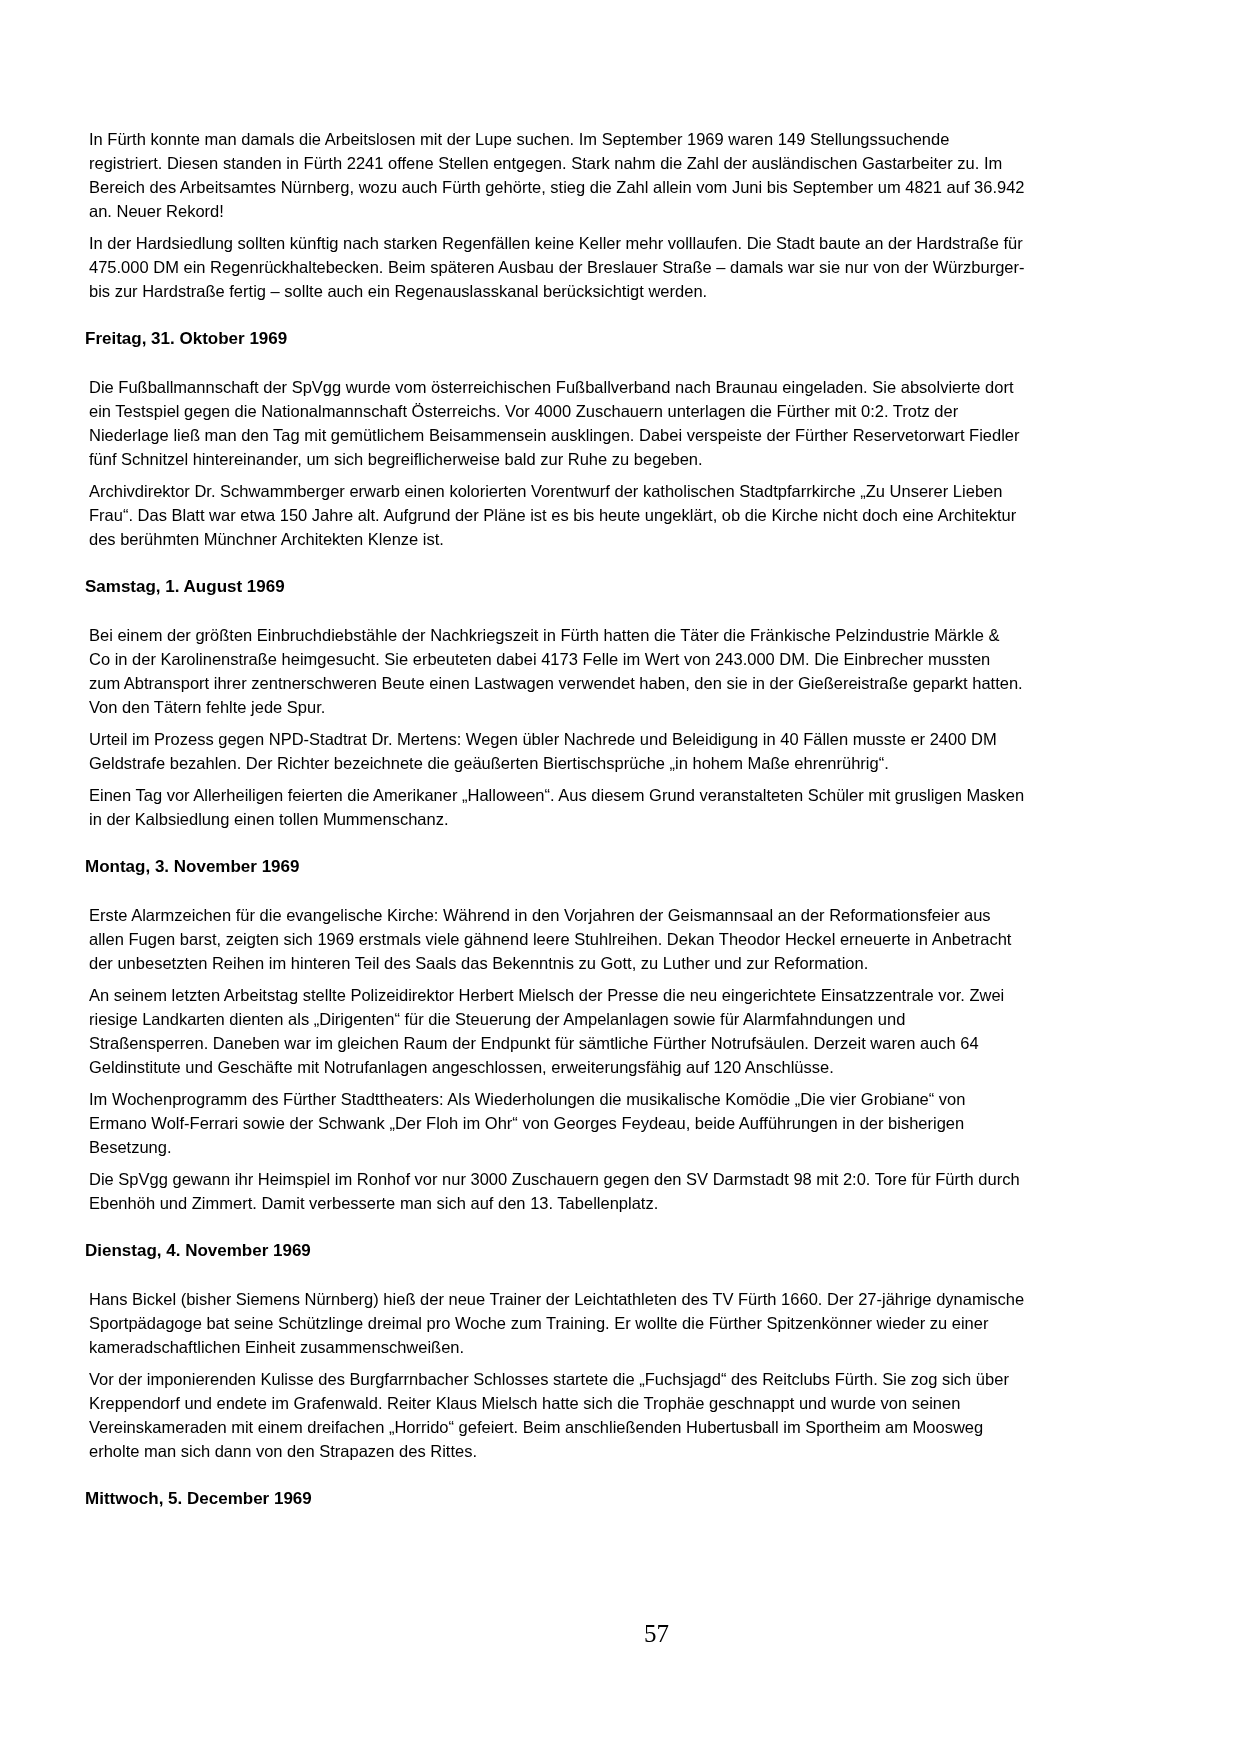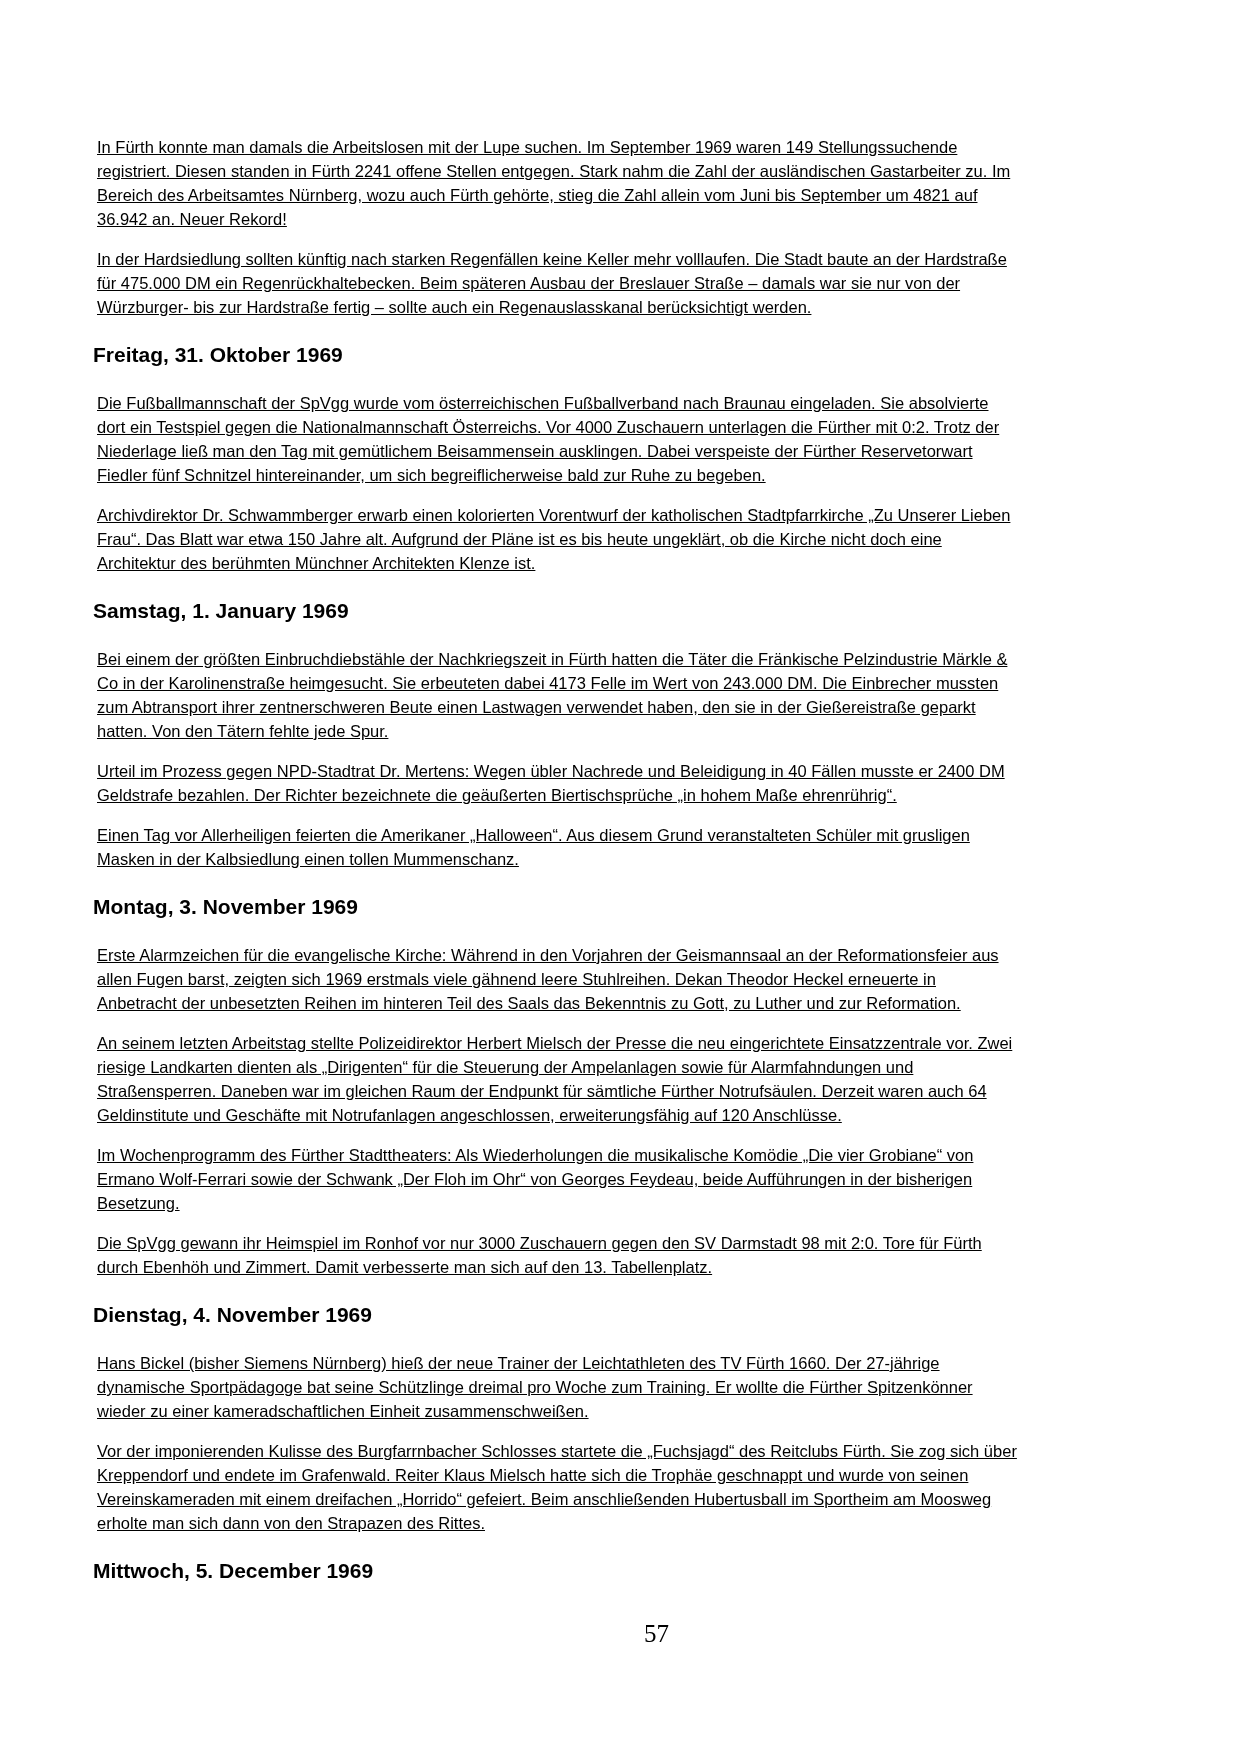--- a/index.html
+++ b/index.html
@@ -22,27 +22,26 @@
     width: 952px;
     font-family: "Liberation Sans", sans-serif;
     font-size: 16.5px;
     line-height: 24px;
     color: #000000;
   }
   .para {
     margin: 0 0 24px 0;
   }
   .news-item {
-    margin: 16px;
-    text-decoration: underline;
+    margin: 8px;
   }
   .heading {
-    margin: 0 0 24px 12px;
+    margin: 0 0 24px 4px;
     font-weight: 700;
-    font-size: 21px;
+    font-size: 17px;
     line-height: 24px;
   }
   .page-number {
     position: absolute;
     top: 1620px;
     left: 0;
     width: 1237px;
     text-align: center;
     font-family: "Liberation Serif", serif;
     font-size: 25px;
@@ -58,21 +57,21 @@
   <div class="content">
       <div class="para">
         <div class="news-item">In Fürth konnte man damals die Arbeitslosen mit der Lupe suchen. Im September 1969 waren 149 Stellungssuchende registriert. Diesen standen in Fürth 2241 offene Stellen entgegen. Stark nahm die Zahl der ausländischen Gastarbeiter zu. Im Bereich des Arbeitsamtes Nürnberg, wozu auch Fürth gehörte, stieg die Zahl allein vom Juni bis September um 4821 auf 36.942 an. Neuer Rekord!</div>
         <div class="news-item">In der Hardsiedlung sollten künftig nach starken Regenfällen keine Keller mehr volllaufen. Die Stadt baute an der Hardstraße für 475.000 DM ein Regenrückhaltebecken. Beim späteren Ausbau der Breslauer Straße – damals war sie nur von der Würzburger- bis zur Hardstraße fertig – sollte auch ein Regenauslasskanal berücksichtigt werden.</div>
       </div>
       <div class="heading">Freitag, 31. Oktober 1969</div>
       <div class="para">
         <div class="news-item">Die Fußballmannschaft der SpVgg wurde vom österreichischen Fußballverband nach Braunau eingeladen. Sie absolvierte dort ein Testspiel gegen die Nationalmannschaft Österreichs. Vor 4000 Zuschauern unterlagen die Fürther mit 0:2. Trotz der Niederlage ließ man den Tag mit gemütlichem Beisammensein ausklingen. Dabei verspeiste der Fürther Reservetorwart Fiedler fünf Schnitzel hintereinander, um sich begreiflicherweise bald zur Ruhe zu begeben.</div>
         <div class="news-item">Archivdirektor Dr. Schwammberger erwarb einen kolorierten Vorentwurf der katholischen Stadtpfarrkirche „Zu Unserer Lieben Frau“. Das Blatt war etwa 150 Jahre alt. Aufgrund der Pläne ist es bis heute ungeklärt, ob die Kirche nicht doch eine Architektur des berühmten Münchner Architekten Klenze ist.</div>
       </div>
-      <div class="heading">Samstag, 1. January 1969</div>
+      <div class="heading">Samstag, 1. August 1969</div>
       <div class="para">
         <div class="news-item">Bei einem der größten Einbruchdiebstähle der Nachkriegszeit in Fürth hatten die Täter die Fränkische Pelzindustrie Märkle &amp; Co in der Karolinenstraße heimgesucht. Sie erbeuteten dabei 4173 Felle im Wert von 243.000 DM. Die Einbrecher mussten zum Abtransport ihrer zentnerschweren Beute einen Lastwagen verwendet haben, den sie in der Gießereistraße geparkt hatten. Von den Tätern fehlte jede Spur.</div>
         <div class="news-item">Urteil im Prozess gegen NPD-Stadtrat Dr. Mertens: Wegen übler Nachrede und Beleidigung in 40 Fällen musste er 2400 DM Geldstrafe bezahlen. Der Richter bezeichnete die geäußerten Biertischsprüche „in hohem Maße ehrenrührig“.</div>
         <div class="news-item">Einen Tag vor Allerheiligen feierten die Amerikaner „Halloween“. Aus diesem Grund veranstalteten Schüler mit grusligen Masken in der Kalbsiedlung einen tollen Mummenschanz.</div>
       </div>
       <div class="heading">Montag, 3. November 1969</div>
       <div class="para">
         <div class="news-item">Erste Alarmzeichen für die evangelische Kirche: Während in den Vorjahren der Geismannsaal an der Reformationsfeier aus allen Fugen barst, zeigten sich 1969 erstmals viele gähnend leere Stuhlreihen. Dekan Theodor Heckel erneuerte in Anbetracht der unbesetzten Reihen im hinteren Teil des Saals das Bekenntnis zu Gott, zu Luther und zur Reformation.</div>
         <div class="news-item">An seinem letzten Arbeitstag stellte Polizeidirektor Herbert Mielsch der Presse die neu eingerichtete Einsatzzentrale vor. Zwei riesige Landkarten dienten als „Dirigenten“ für die Steuerung der Ampelanlagen sowie für Alarmfahndungen und Straßensperren. Daneben war im gleichen Raum der Endpunkt für sämtliche Fürther Notrufsäulen. Derzeit waren auch 64 Geldinstitute und Geschäfte mit Notrufanlagen angeschlossen, erweiterungsfähig auf 120 Anschlüsse.</div>
         <div class="news-item">Im Wochenprogramm des Fürther Stadttheaters: Als Wiederholungen die musikalische Komödie „Die vier Grobiane“ von Ermano Wolf-Ferrari sowie der Schwank „Der Floh im Ohr“ von Georges Feydeau, beide Aufführungen in der bisherigen Besetzung.</div>

